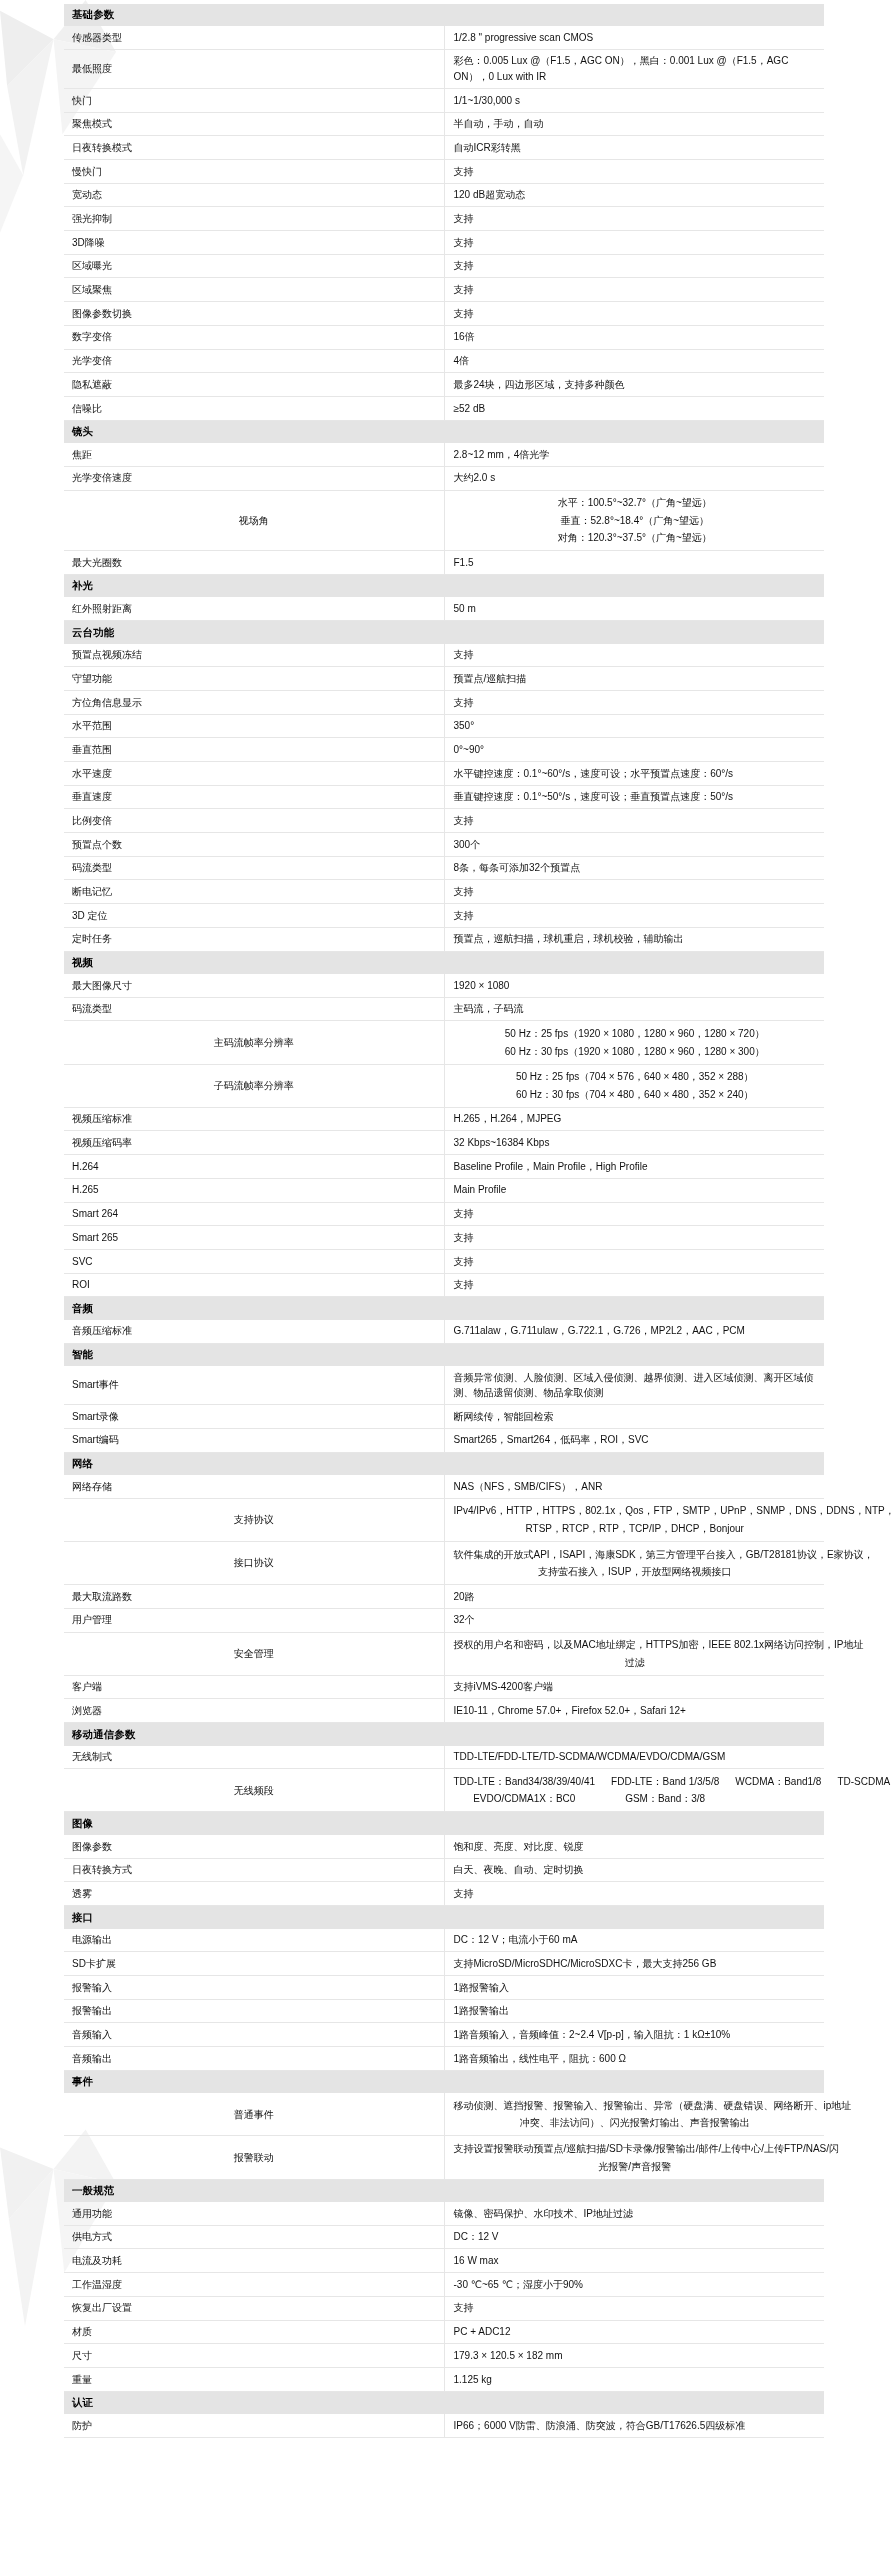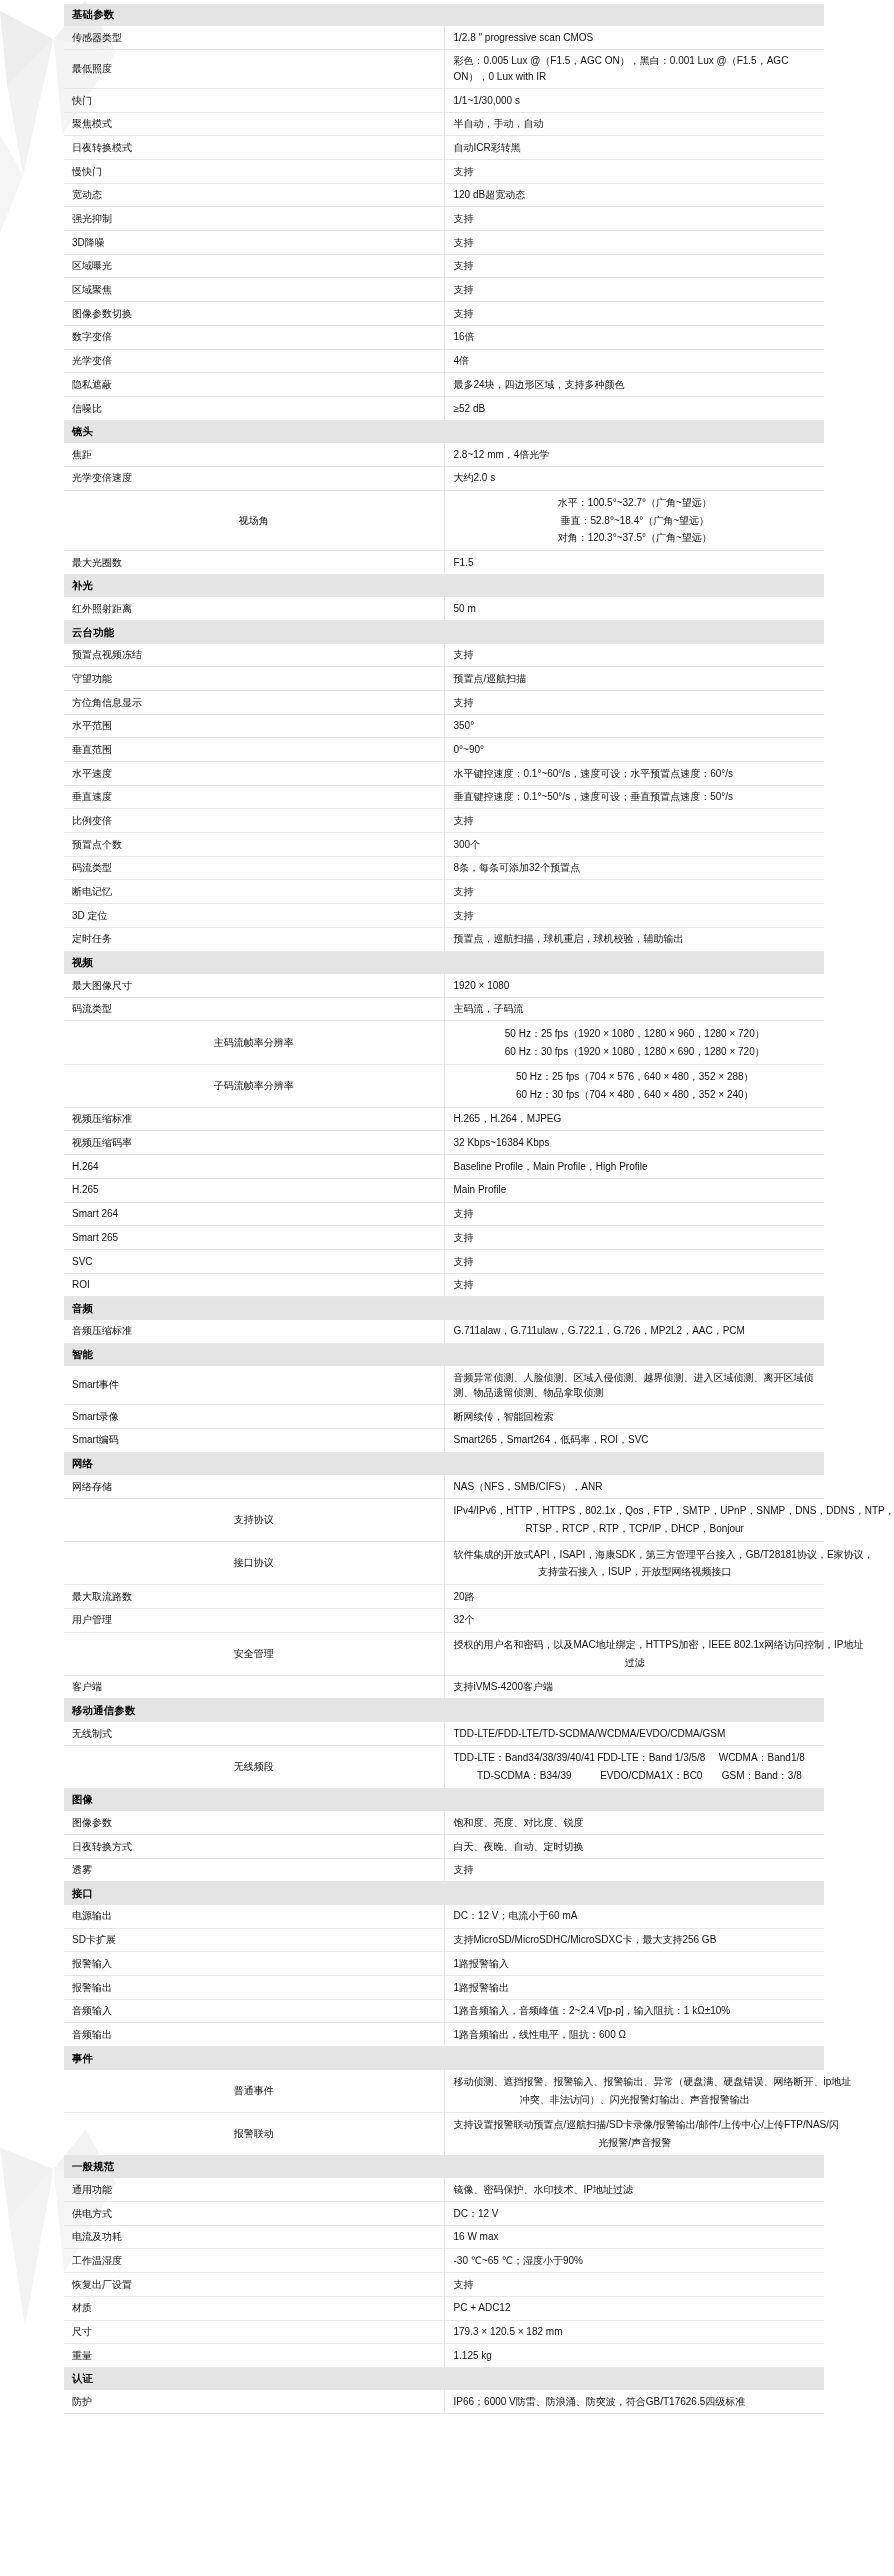--- a/index.html
+++ b/index.html
@@ -64,22 +64,22 @@
   }
   tr.data-row > td.v {
     padding: 3.6px 8px 3.6px 9px;
     color: #111;
   }
   tr.data-row.tall > td { line-height: 1.75; text-align: center; }
   .v-lines > div { white-space: nowrap; }
   
   .v-grid {
     display: grid;
-    grid-template-columns: 1fr 1fr 1fr;
-    column-gap: 2px;
+    grid-template-columns: 1fr 1fr 1fr 1fr;
+    column-gap: 16px;
   }
   .v-grid > div { white-space: nowrap; }
   tr.data-row:last-child > td { border-bottom: 0.9px solid #e6e6e6; }
 </style>
 </head>
 <body>
 
 <svg class="watermark" viewBox="0 0 130 2879" preserveAspectRatio="none" aria-hidden="true">
   <polygon points="96,0 130,58 60,44" fill="#f0f0f0"></polygon>
   <polygon points="0,12 60,44 8,96" fill="#eeeeee"></polygon>
@@ -258,21 +258,21 @@
         </tr>
         <tr class="data-row">
           <td class="k">码流类型</td>
           <td class="v">主码流，子码流</td>
         </tr>
         <tr class="data-row tall">
           <td class="k">主码流帧率分辨率</td>
           <td class="v">
             <div class="v-lines">
               <div>50 Hz：25 fps（1920 × 1080，1280 × 960，1280 × 720）</div>
-              <div>60 Hz：30 fps（1920 × 1080，1280 × 690，1280 × 720）</div>
+              <div>60 Hz：30 fps（1920 × 1080，1280 × 960，1280 × 300）</div>
             </div>
           </td>
         </tr>
         <tr class="data-row tall">
           <td class="k">子码流帧率分辨率</td>
           <td class="v">
             <div class="v-lines">
               <div>50 Hz：25 fps（704 × 576，640 × 480，352 × 288）</div>
               <div>60 Hz：30 fps（704 × 480，640 × 480，352 × 240）</div>
             </div>
@@ -370,20 +370,24 @@
           <td class="v">
             <div class="v-lines">
               <div>授权的用户名和密码，以及MAC地址绑定，HTTPS加密，IEEE 802.1x网络访问控制，IP地址</div>
               <div>过滤</div>
             </div>
           </td>
         </tr>
         <tr class="data-row">
           <td class="k">客户端</td>
           <td class="v">支持iVMS-4200客户端</td>
+        </tr>
+        <tr class="data-row">
+          <td class="k">浏览器</td>
+          <td class="v">IE10-11，Chrome 57.0+，Firefox 52.0+，Safari 12+</td>
         </tr>
         <tr class="section-row">
           <td colspan="2">移动通信参数</td>
         </tr>
         <tr class="data-row">
           <td class="k">无线制式</td>
           <td class="v">TDD-LTE/FDD-LTE/TD-SCDMA/WCDMA/EVDO/CDMA/GSM</td>
         </tr>
         <tr class="data-row tall">
           <td class="k">无线频段</td>

